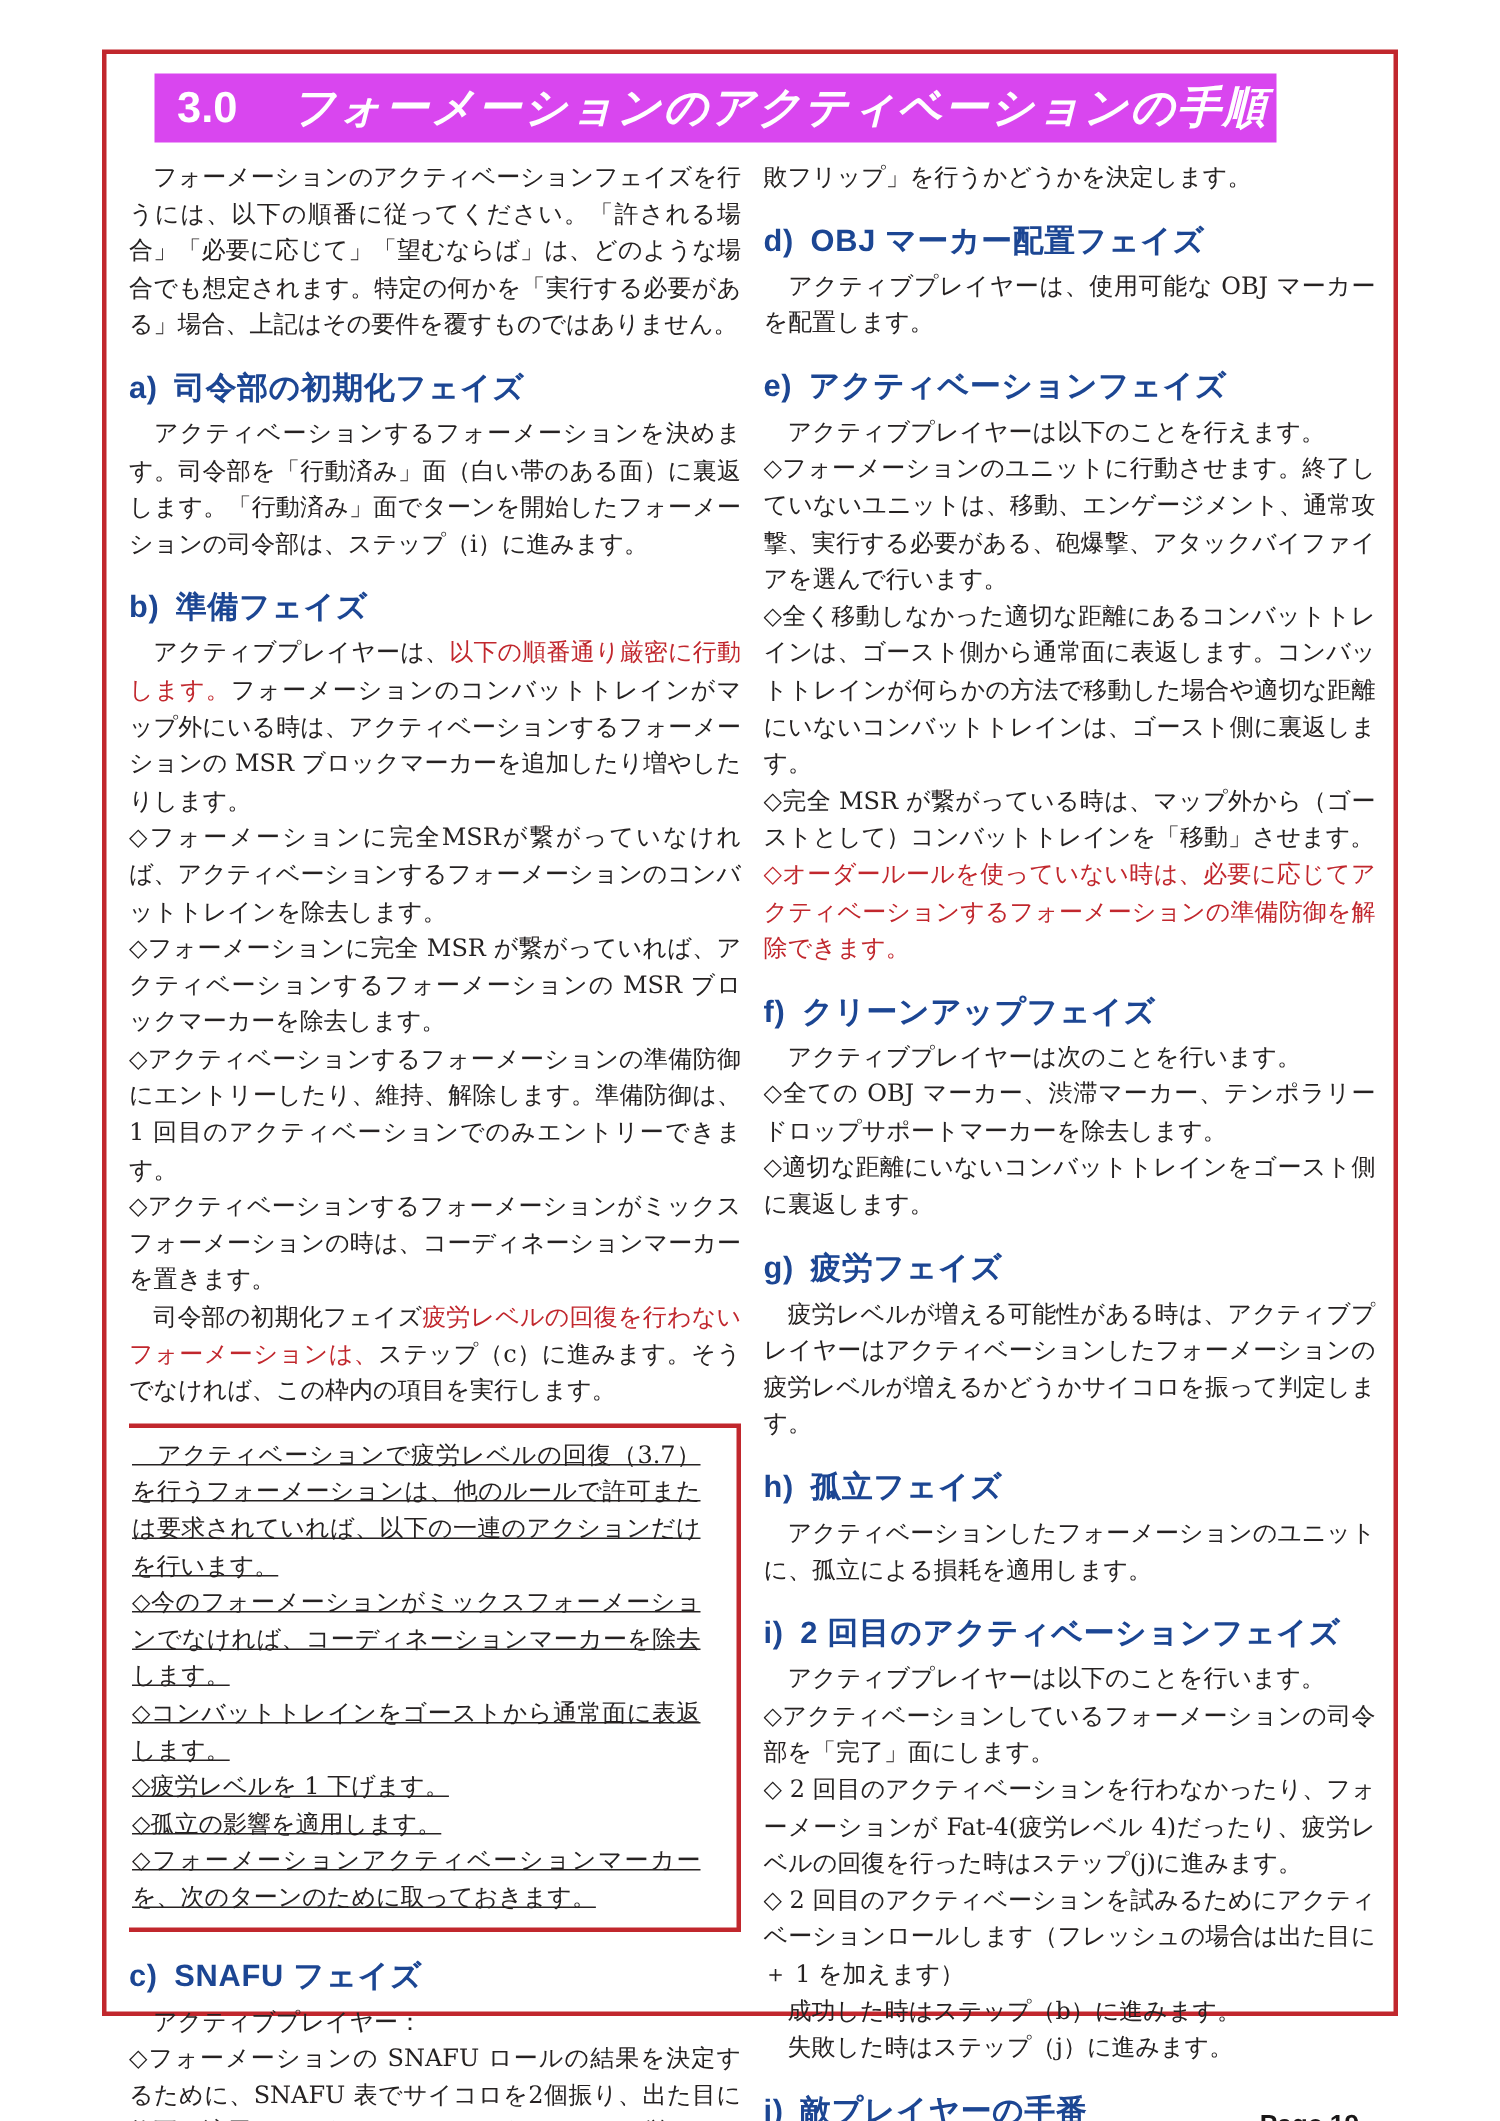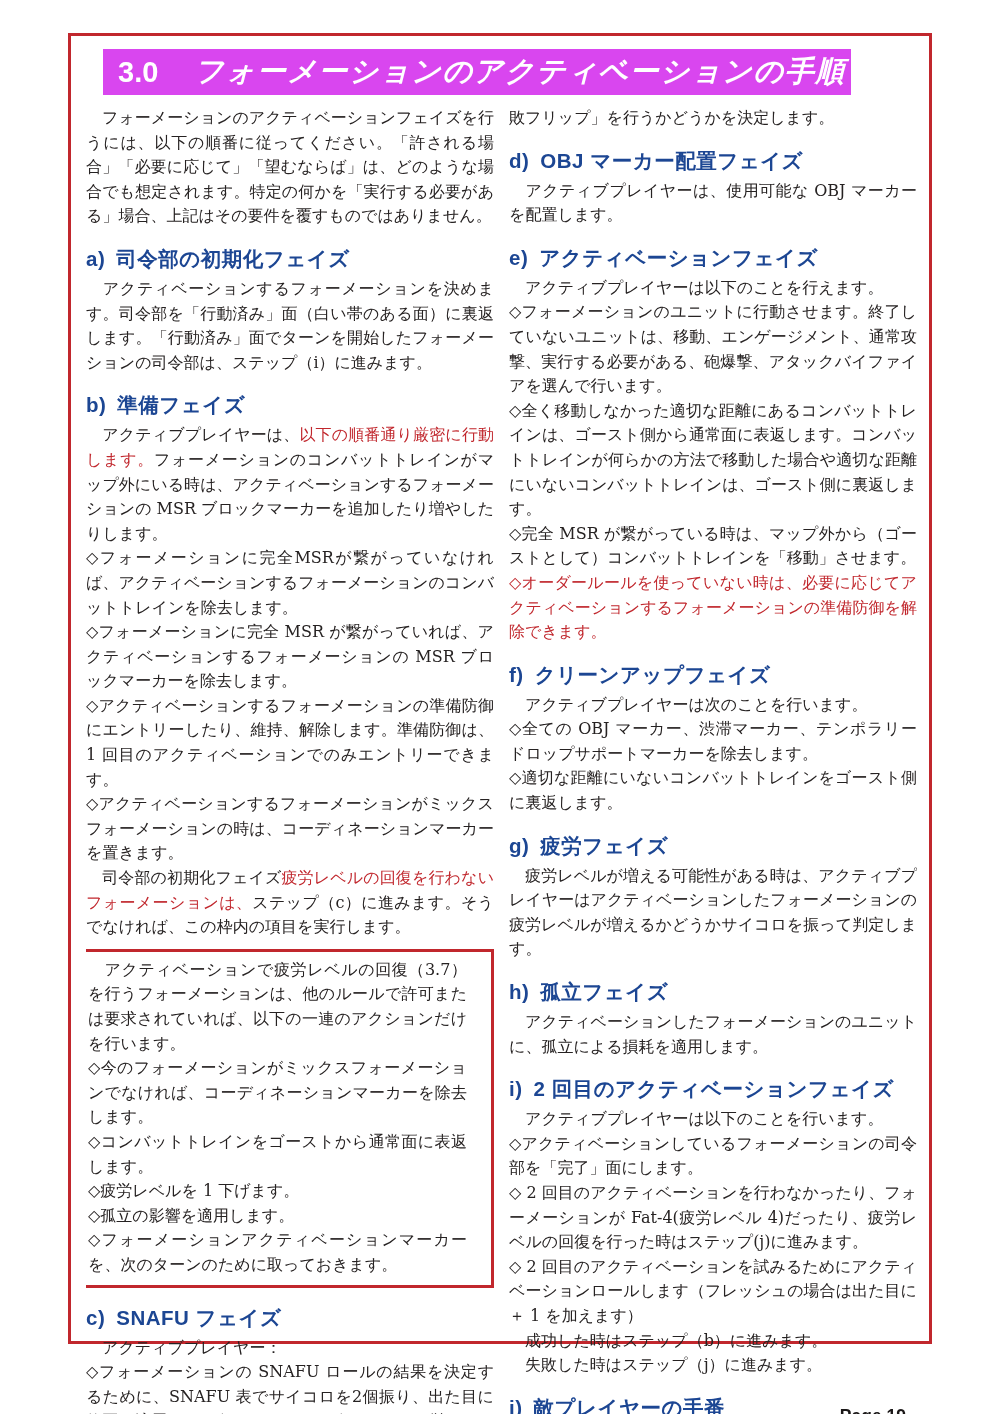--- a/index.html
+++ b/index.html
@@ -30,20 +30,21 @@
     margin:17px 0 5px 0;
     font-family:"Liberation Sans","DejaVu Sans",sans-serif;
     font-weight:bold;font-size:20.5px;color:#1c4693;line-height:26px;
     letter-spacing:0.5px;
   }
   .sec-head .sec-label{margin-right:11px;}
   .red-text{color:#c1272d;}
   .red-box{
     border:3px solid #c1272d;margin:9px 0 11px -13px;
     padding:6px 24px 7px 12px;
+    text-decoration:underline;
   }
   .footer{
     position:absolute;top:1406px;right:94px;
     font-family:"Liberation Sans","DejaVu Sans",sans-serif;
     font-weight:bold;font-size:17.5px;color:#1a1717;
   }
 </style>
 </head>
 <body>
 

